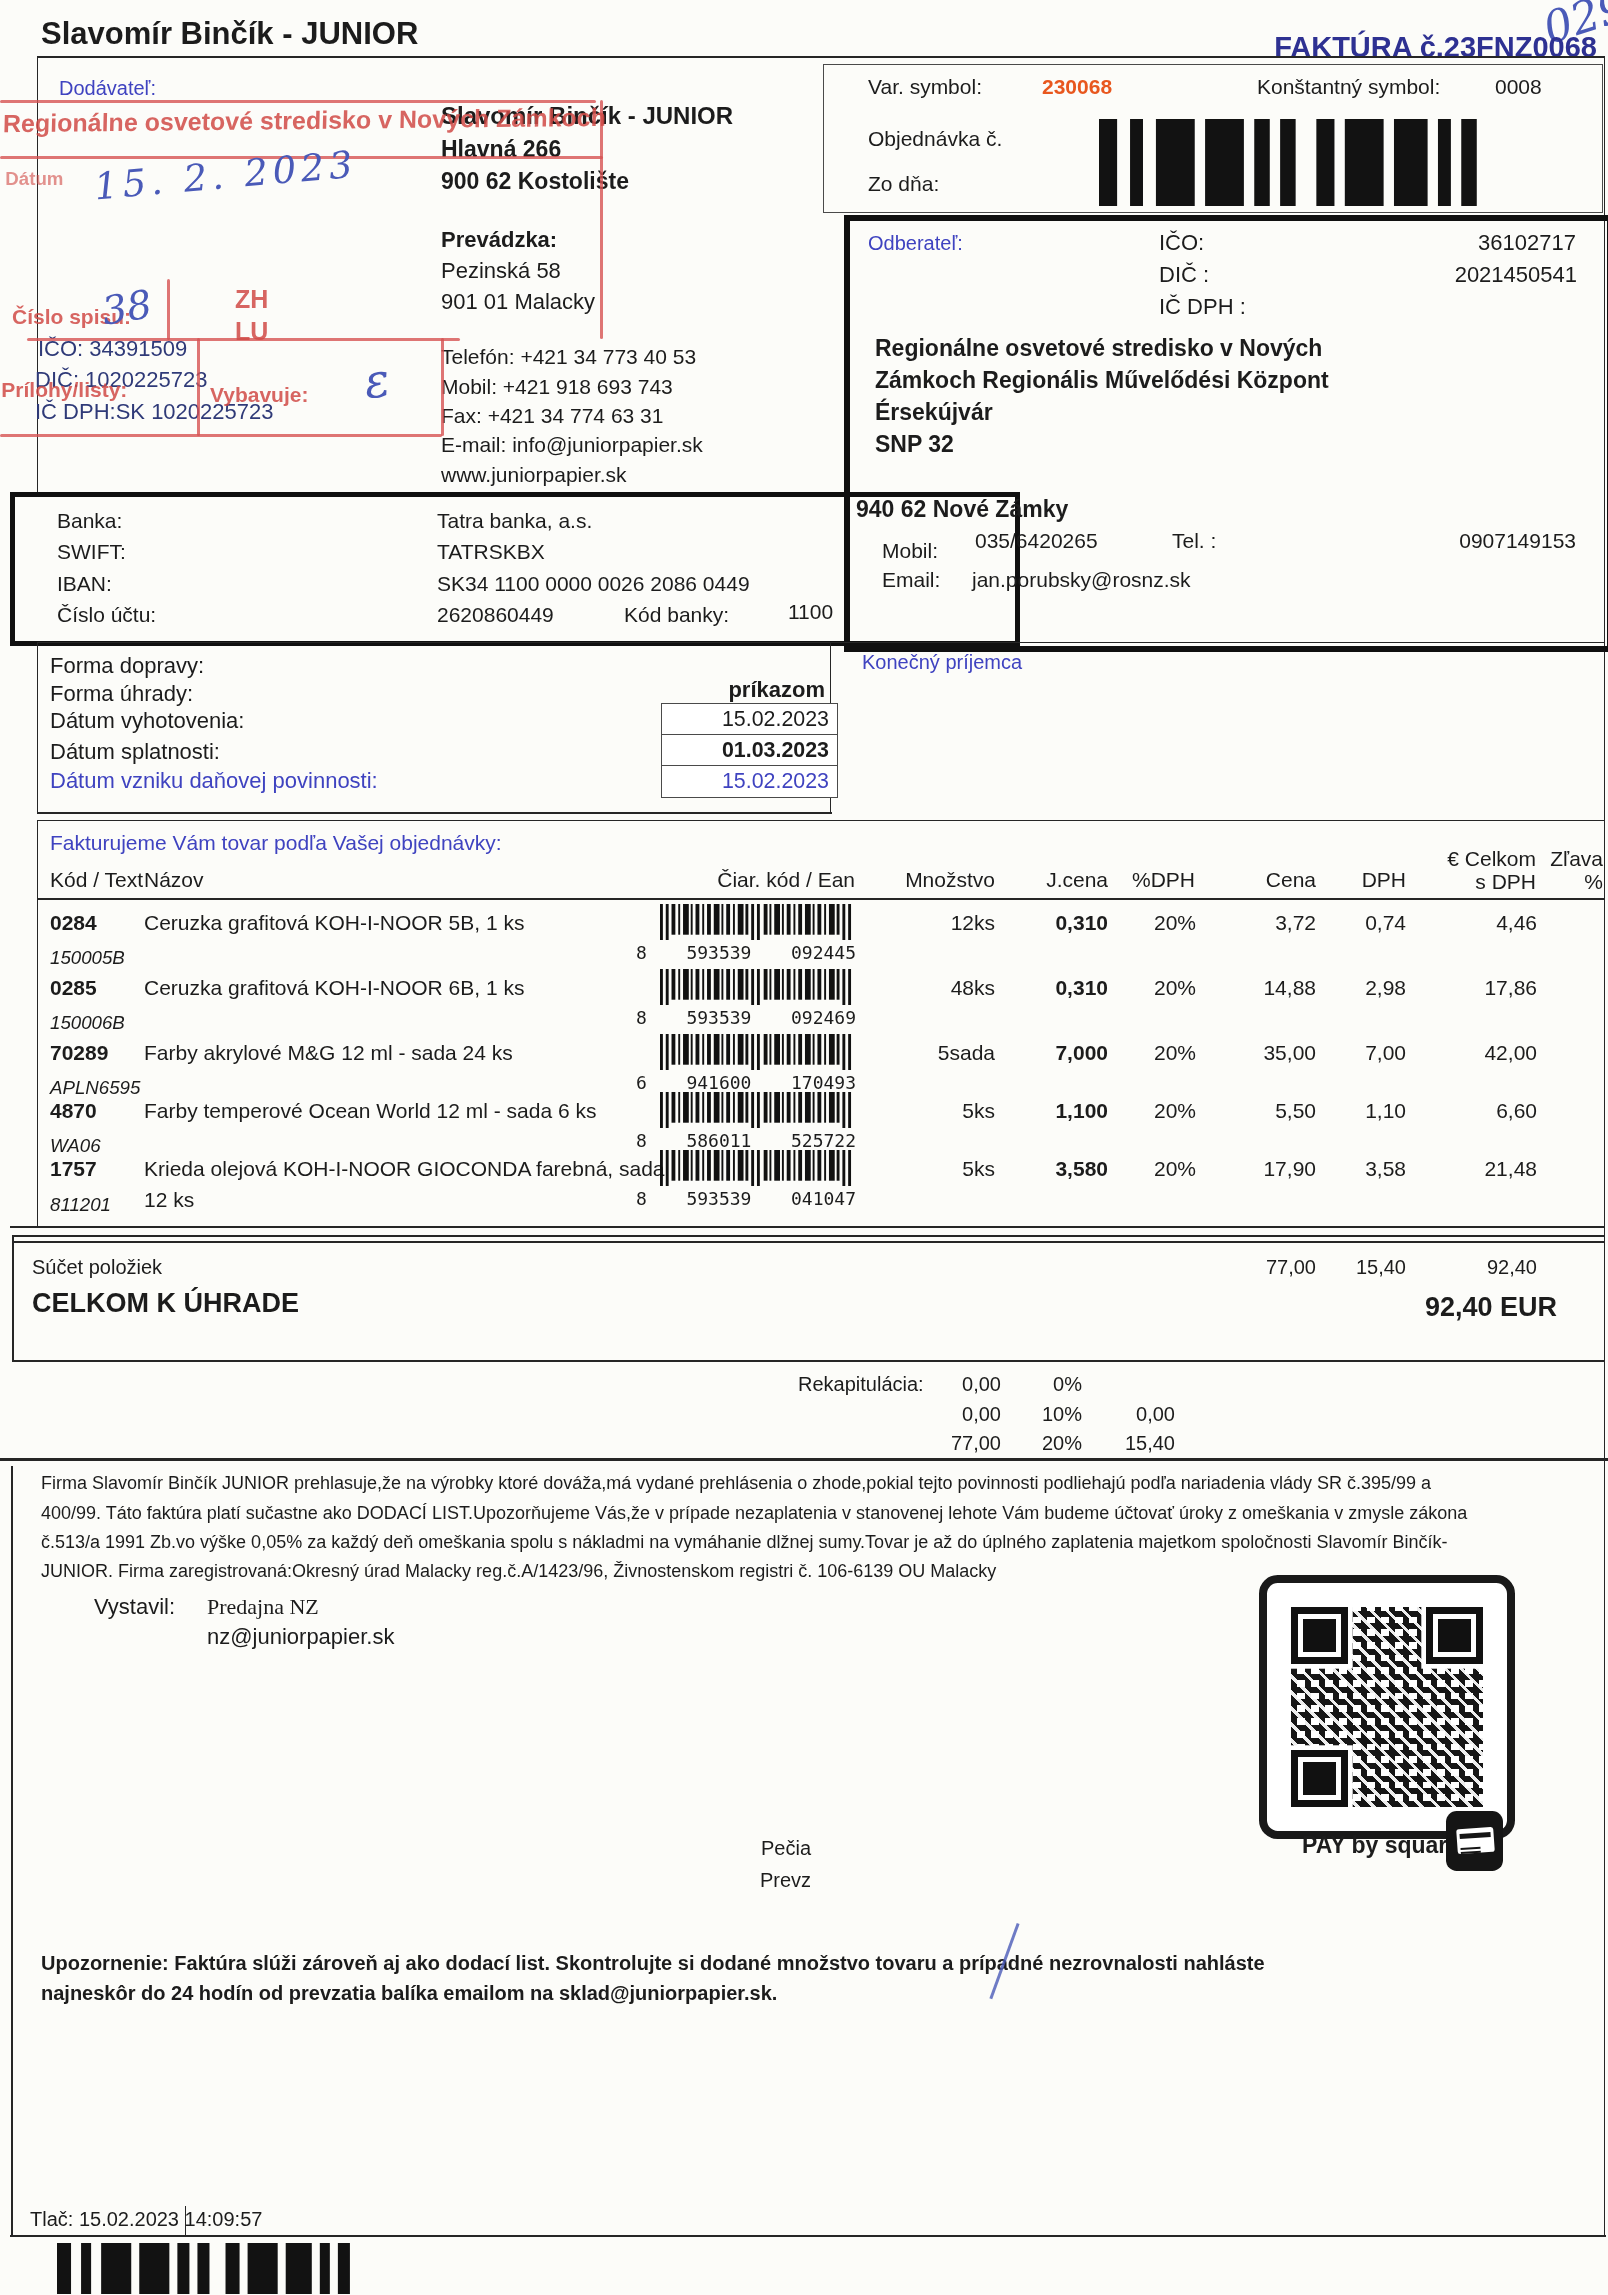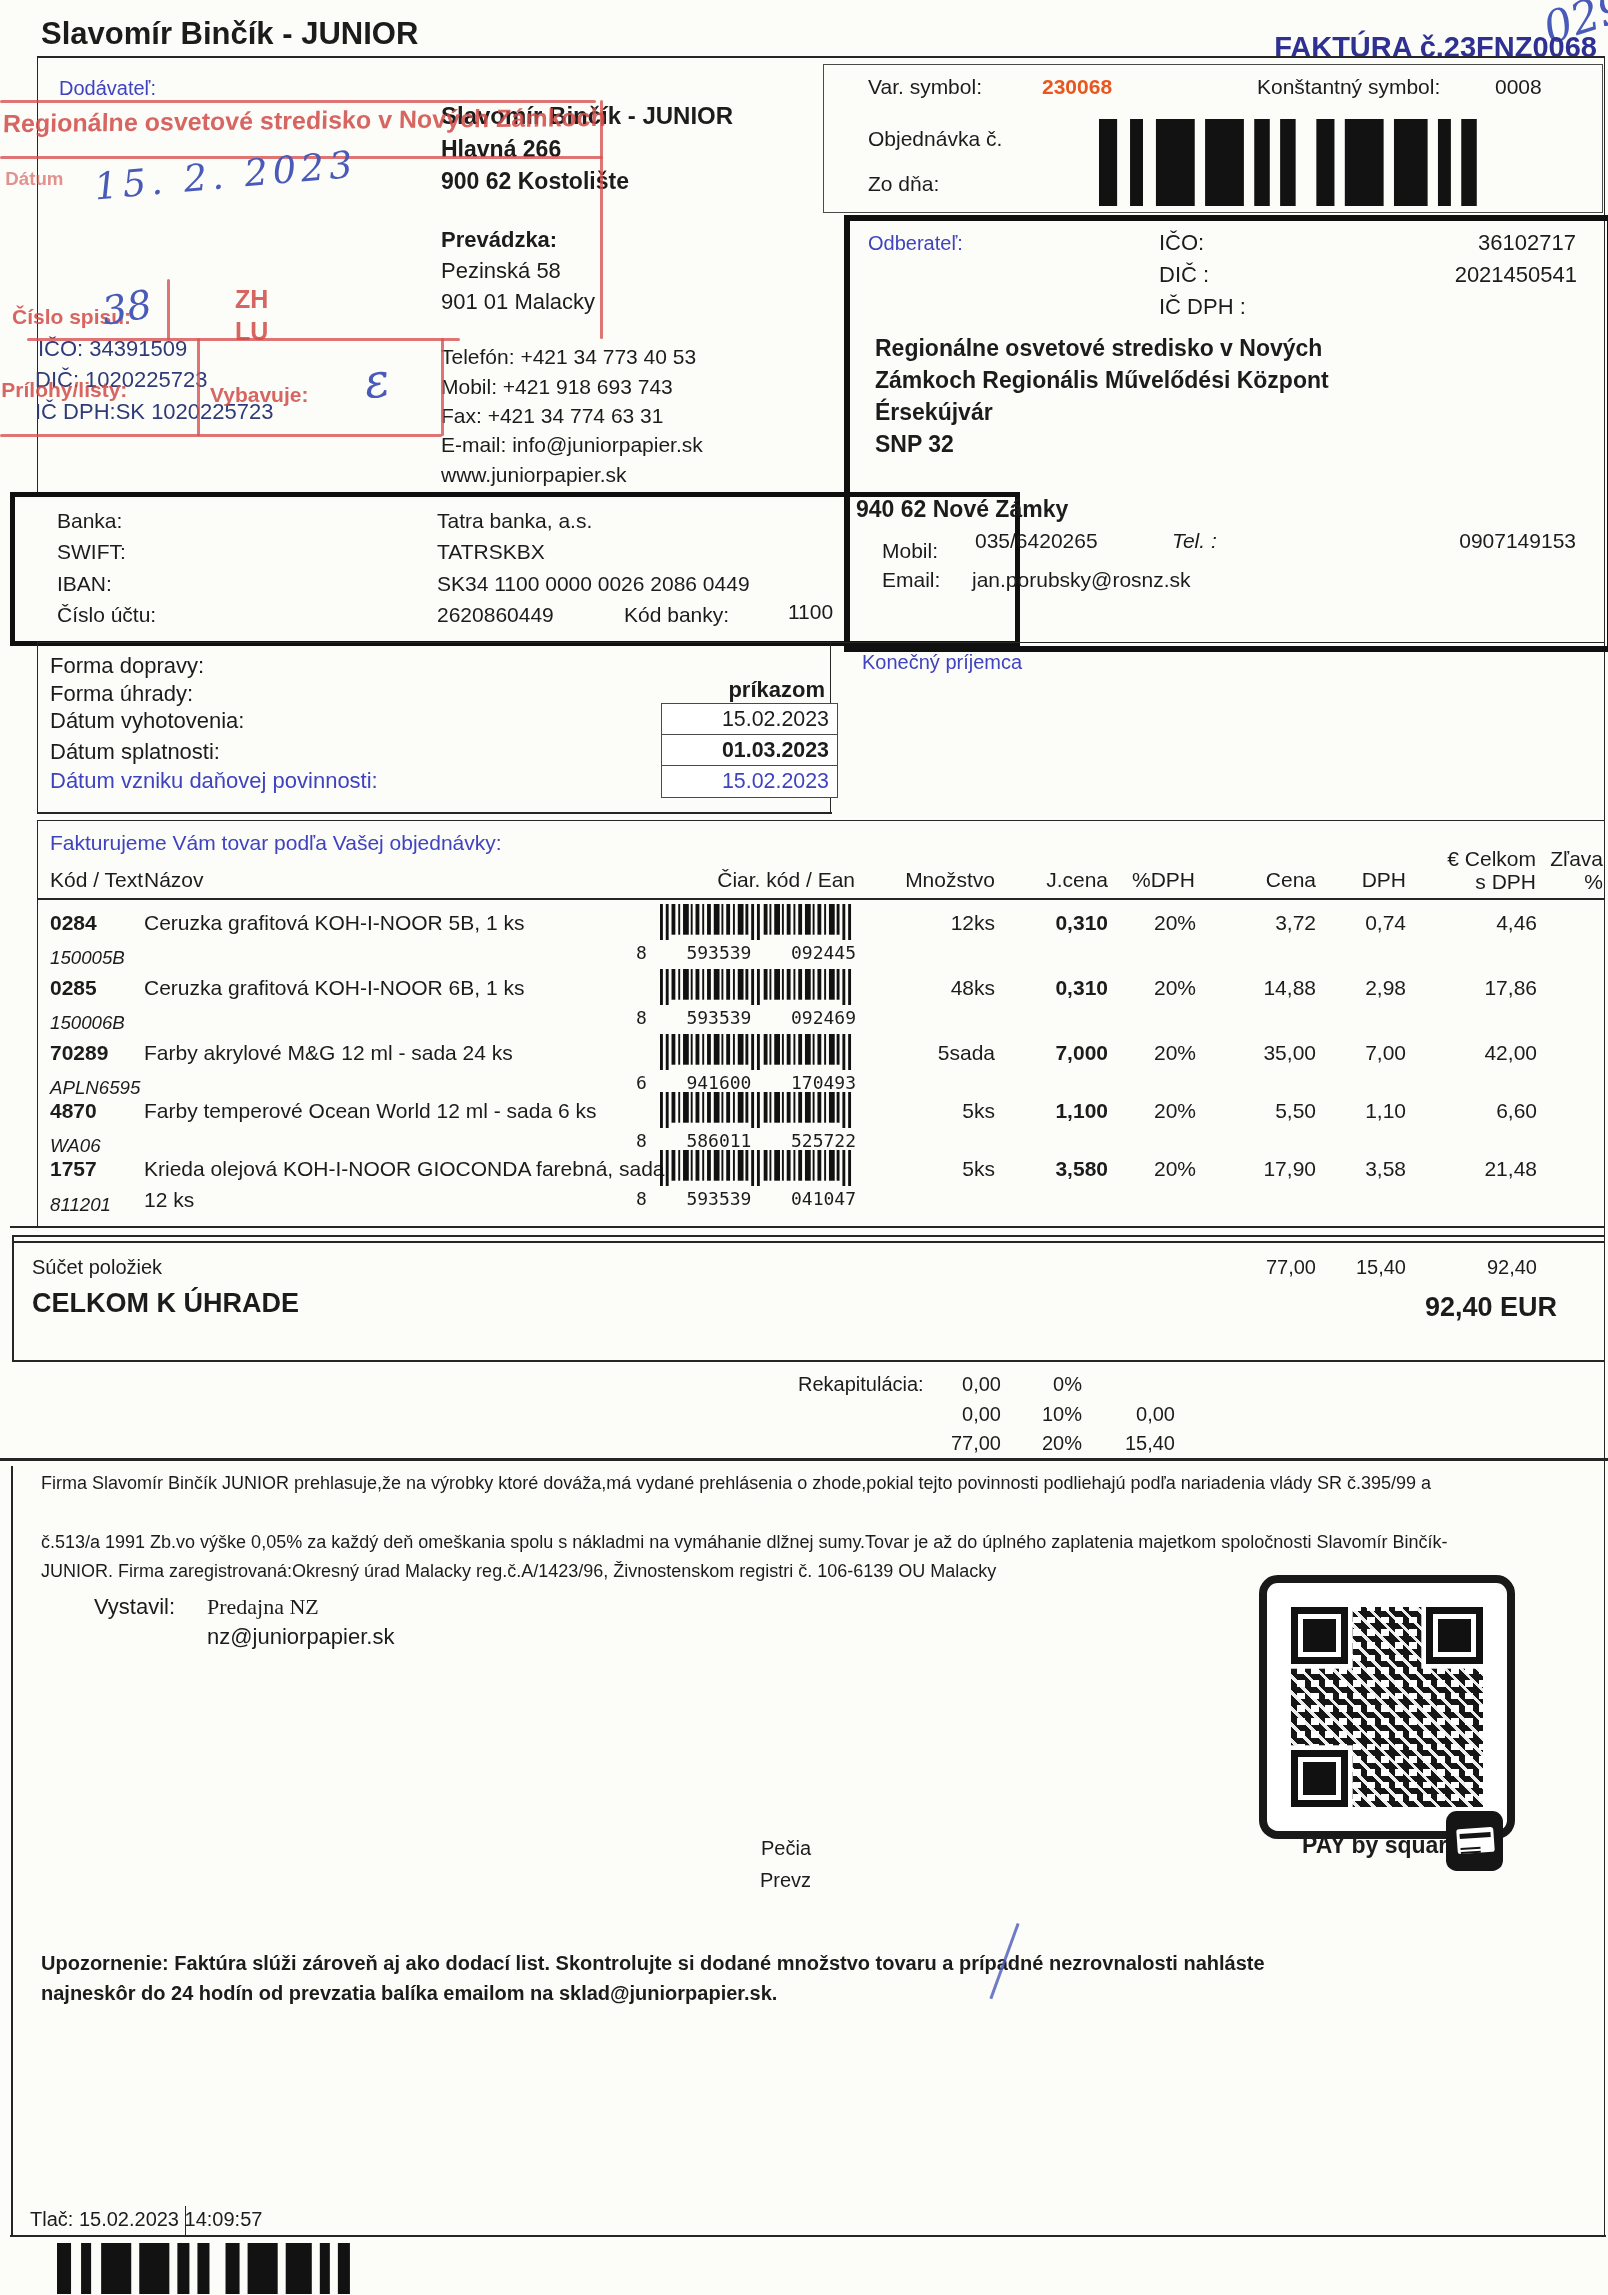--- a/index.html
+++ b/index.html
@@ -181,21 +181,21 @@
   <div class="abs fs33" style="left:1159px;top:262px;">DIČ :</div>
   <div class="abs fs33 rt" style="left:1403px;top:262px;width:174px;">2021450541</div>
   <div class="abs fs33" style="left:1159px;top:294px;">IČ DPH :</div>
   <div class="abs b fs34" style="left:875px;top:335px;">Regionálne osvetové stredisko v Nových</div>
   <div class="abs b fs34" style="left:875px;top:367px;">Zámkoch Regionális Művelődési Központ</div>
   <div class="abs b fs34" style="left:875px;top:399px;">Érsekújvár</div>
   <div class="abs b fs34" style="left:875px;top:431px;">SNP 32</div>
   <div class="abs b fs34" style="left:856px;top:464px;margin-top:32px;">940 62 Nové Zámky</div>
   <div class="abs fs31" style="left:882px;top:529px;margin-top:10px;">Mobil:</div>
   <div class="abs fs31" style="left:975px;top:529px;">035/6420265</div>
-  <div class="abs fs31" style="left:1172px;top:529px;font-style:italic;">Tel. :</div>
+  <div class="abs fs31" style="left:1172px;top:529px;">Tel. :</div>
   <div class="abs fs31 rt" style="left:1429px;top:529px;width:147px;">0907149153</div>
   <div class="abs fs31" style="left:882px;top:568px;">Email:</div>
   <div class="abs fs31" style="left:972px;top:568px;">jan.porubsky@rosnz.sk</div>
   <div class="abs blue fs30" style="left:862px;top:651px;">Konečný príjemca</div>
 
   <div class="abs fs31" style="left:57px;top:509px;">Banka:</div>
   <div class="abs fs31" style="left:437px;top:509px;">Tatra banka, a.s.</div>
   <div class="abs fs31" style="left:57px;top:540px;">SWIFT:</div>
   <div class="abs fs31" style="left:437px;top:540px;">TATRSKBX</div>
   <div class="abs fs31" style="left:57px;top:572px;">IBAN:</div>
@@ -342,20 +342,21 @@
   <div class="abs fs30 rt" style="left:1015px;top:1373px;width:67px;">0%</div>
   <div class="abs fs30 rt" style="left:1102px;top:1373px;width:73px;"></div>
   <div class="abs fs30 rt" style="left:928px;top:1403px;width:73px;">0,00</div>
   <div class="abs fs30 rt" style="left:1015px;top:1403px;width:67px;">10%</div>
   <div class="abs fs30 rt" style="left:1102px;top:1403px;width:73px;">0,00</div>
   <div class="abs fs30 rt" style="left:928px;top:1432px;width:73px;">77,00</div>
   <div class="abs fs30 rt" style="left:1015px;top:1432px;width:67px;">20%</div>
   <div class="abs fs30 rt" style="left:1102px;top:1432px;width:73px;">15,40</div>
 
   <div class="abs fs27" style="left:41px;top:1473px;">Firma Slavomír Binčík JUNIOR prehlasuje,že na výrobky ktoré dováža,má vydané prehlásenia o zhode,pokial tejto povinnosti podliehajú podľa nariadenia vlády SR č.395/99 a</div>
+  <div class="abs fs27" style="left:41px;top:1503px;">400/99. Táto faktúra platí sučastne ako DODACÍ LIST.Upozorňujeme Vás,že v prípade nezaplatenia v stanovenej lehote Vám budeme účtovať úroky z omeškania v zmysle zákona</div>
   <div class="abs fs27" style="left:41px;top:1532px;">č.513/a 1991 Zb.vo výške 0,05% za každý deň omeškania spolu s nákladmi na vymáhanie dlžnej sumy.Tovar je až do úplného zaplatenia majetkom spoločnosti Slavomír Binčík-</div>
   <div class="abs fs27" style="left:41px;top:1561px;">JUNIOR. Firma zaregistrovaná:Okresný úrad Malacky reg.č.A/1423/96,  Živnostenskom registri č. 106-6139 OU Malacky</div>
 
   <div class="abs fs33" style="left:94px;top:1594px;">Vystavil:</div>
   <div class="abs fs33" style="left:207px;top:1594px;font-family:Liberation Serif, serif;">Predajna NZ</div>
   <div class="abs fs33" style="left:207px;top:1624px;">nz@juniorpapier.sk</div>
 
   <div class="abs qr-frame" style="left:1259px;top:1575px;">
     <div class="qr-noise">
       <div class="finder f-tl"></div>

